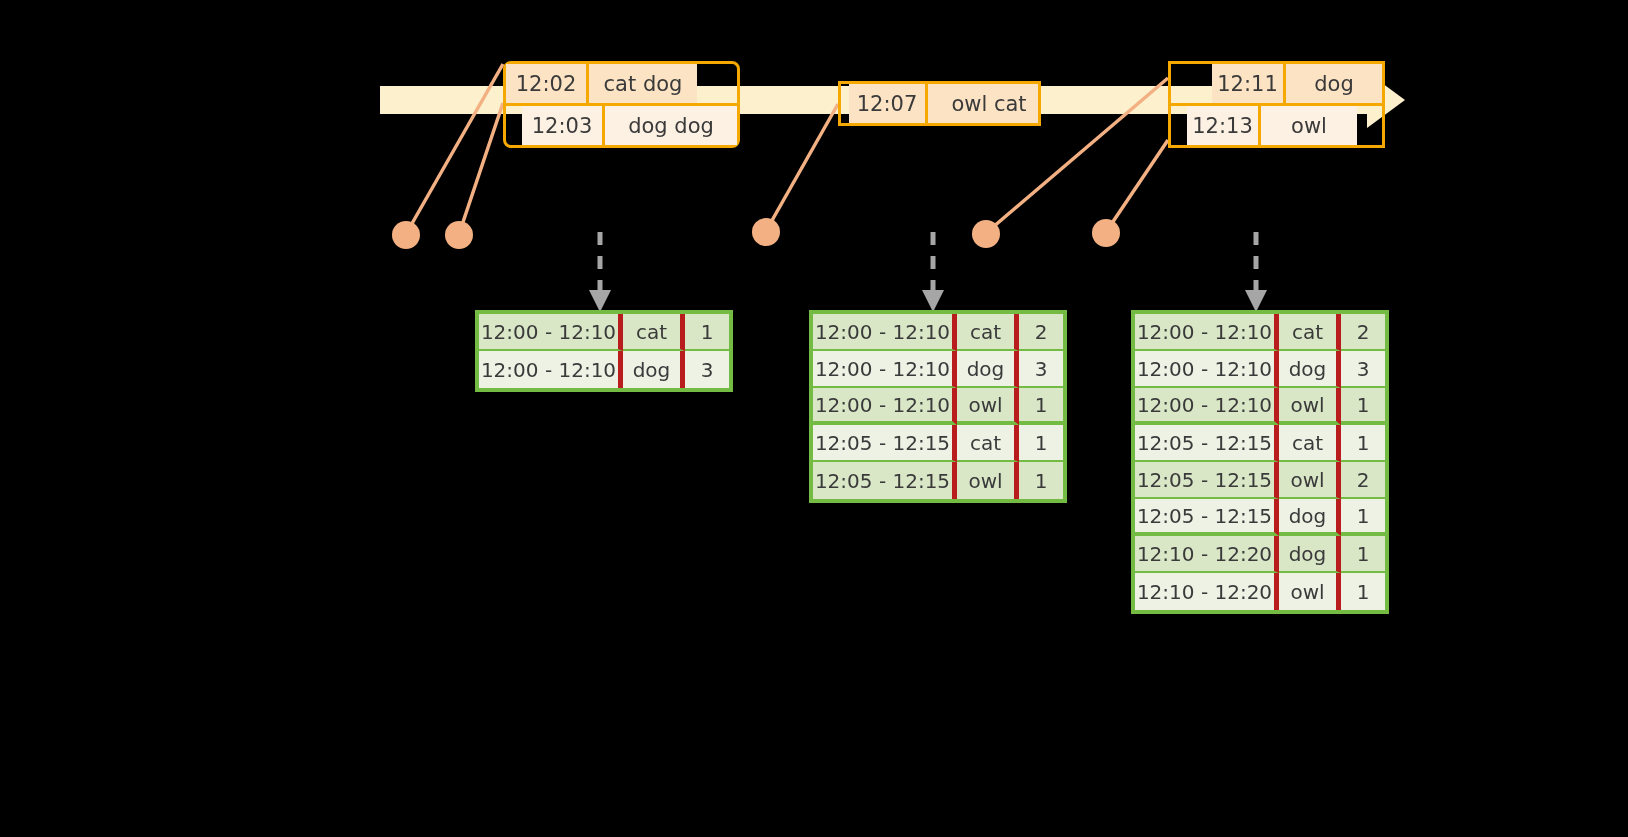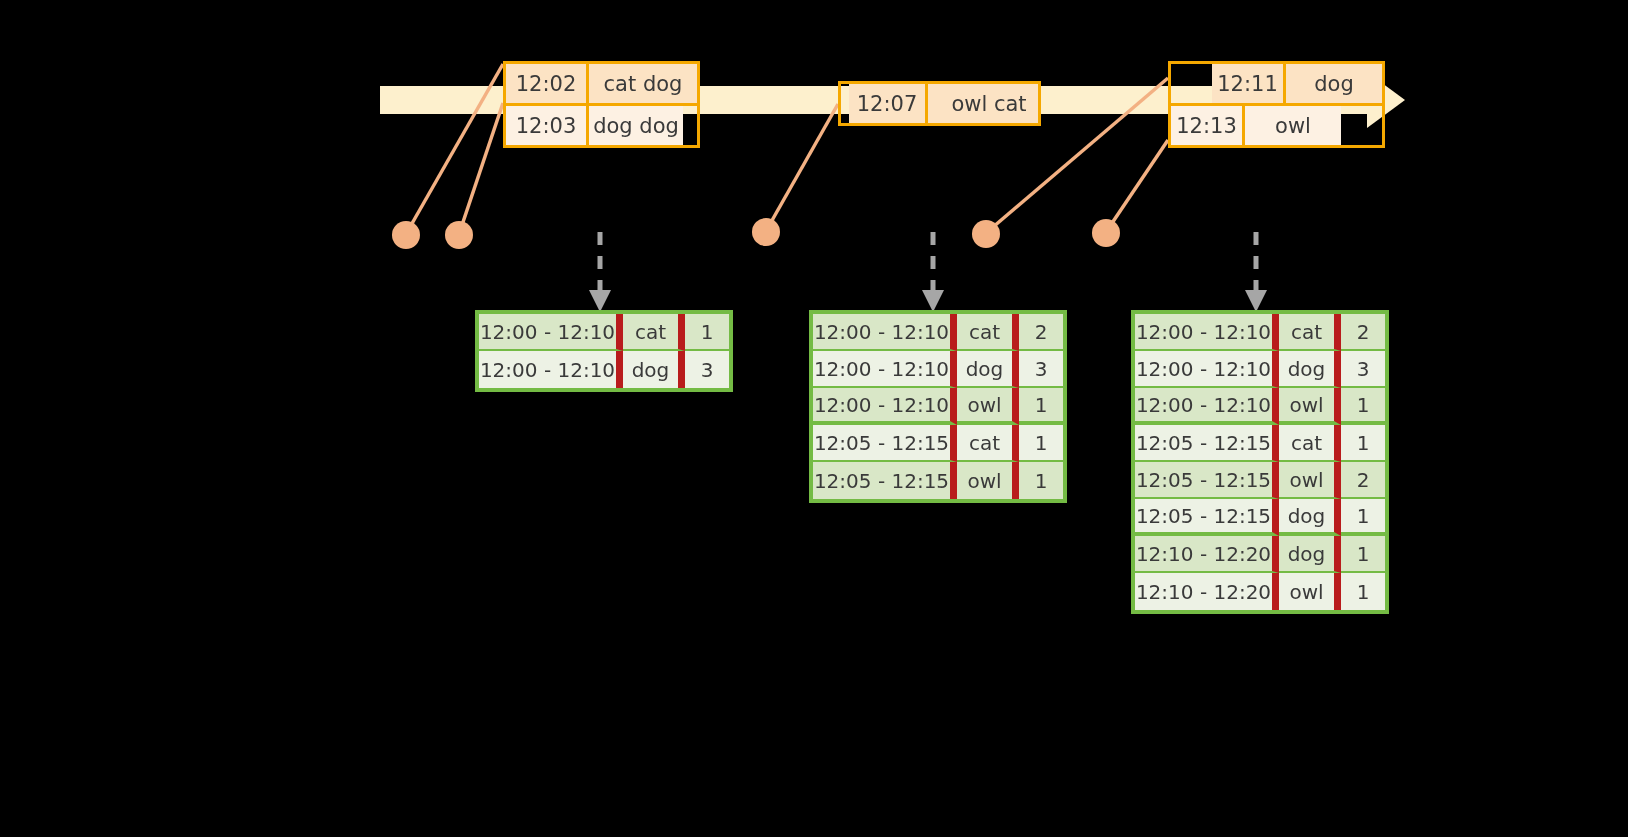--- a/index.html
+++ b/index.html
@@ -10,33 +10,33 @@
 
   
   .evt{position:absolute;border:3px solid #f5a800;box-sizing:border-box;}
   .evt .row{display:flex;}
   .evt .cell{
     box-sizing:border-box;
     display:flex;align-items:center;justify-content:center;
     font-size:21px;color:#3a3a3a;
     height:39px;
   }
-  .evt .row + .row{border-top:3px solid #f5a800;}
+  .evt .row + .row{border-top:3px solid #f5a800;padding-left:16px;}
   .evt .cell.time{border-right:3px solid #f5a800;}
   .evt .row.r0 .cell{background:#fce3c4;}
   .evt .row.r1 .cell{background:#fdf1e3;}
 
   
   .tbl{position:absolute;border:4px solid #74bb44;box-sizing:border-box;background:#74bb44;}
   .tbl .trow{display:flex;}
   .tbl .tcell{
     box-sizing:border-box;
     display:flex;align-items:center;justify-content:center;
     font-size:20px;color:#3a3a3a;height:37px;
-    border-right:7px solid #b91c1c;border-bottom:2px solid #74bb44;
+    border-right:5px solid #b91c1c;border-bottom:2px solid #74bb44;
   }
   .tbl .tcell:last-child{border-right:none;}
   .tbl .trow:last-child .tcell{border-bottom:none;}
   .tbl .trow.shade .tcell{background:#d9e7c7;}
   .tbl .trow.light .tcell{background:#edf2e5;}
   .tbl .trow.groupend .tcell{border-bottom:4px solid #74bb44;}
   .c-win{width:144px;}
   .c-key{width:62px;text-align:right;}
   .c-cnt{width:44px;}
 </style>
@@ -74,28 +74,28 @@
       <line x1="933" y1="232" x2="933" y2="292"></line>
       <line x1="1256" y1="232" x2="1256" y2="292"></line>
     </g>
     <g fill="#a6a6a6">
       <polygon points="589,290 611,290 600,312"></polygon>
       <polygon points="922,290 944,290 933,312"></polygon>
       <polygon points="1245,290 1267,290 1256,312"></polygon>
     </g>
   </svg>
 
-  <div class="evt" id="evt-1" style="left:503px;top:61px;">
+  <div class="evt" id="evt-1" style="left:503px;top:61px;border-radius:8px;">
     <div class="row r0">
       <div class="cell time" style="width:83px;">12:02</div>
       <div class="cell words" style="width:108px;">cat dog</div>
     </div>
     <div class="row r1">
       <div class="cell time" style="width:83px;">12:03</div>
-      <div class="cell words" style="width:94px;">dog dog</div>
+      <div class="cell words" style="width:132px;">dog dog</div>
     </div>
   </div>
 
   <div class="evt" id="evt-2" style="left:838px;top:81px;">
     <div class="row r0">
       <div class="cell time" style="width:79px;margin-left:8px;">12:07</div>
       <div class="cell words" style="width:110px;padding-left:12px;">owl cat</div>
     </div>
   </div>
 

